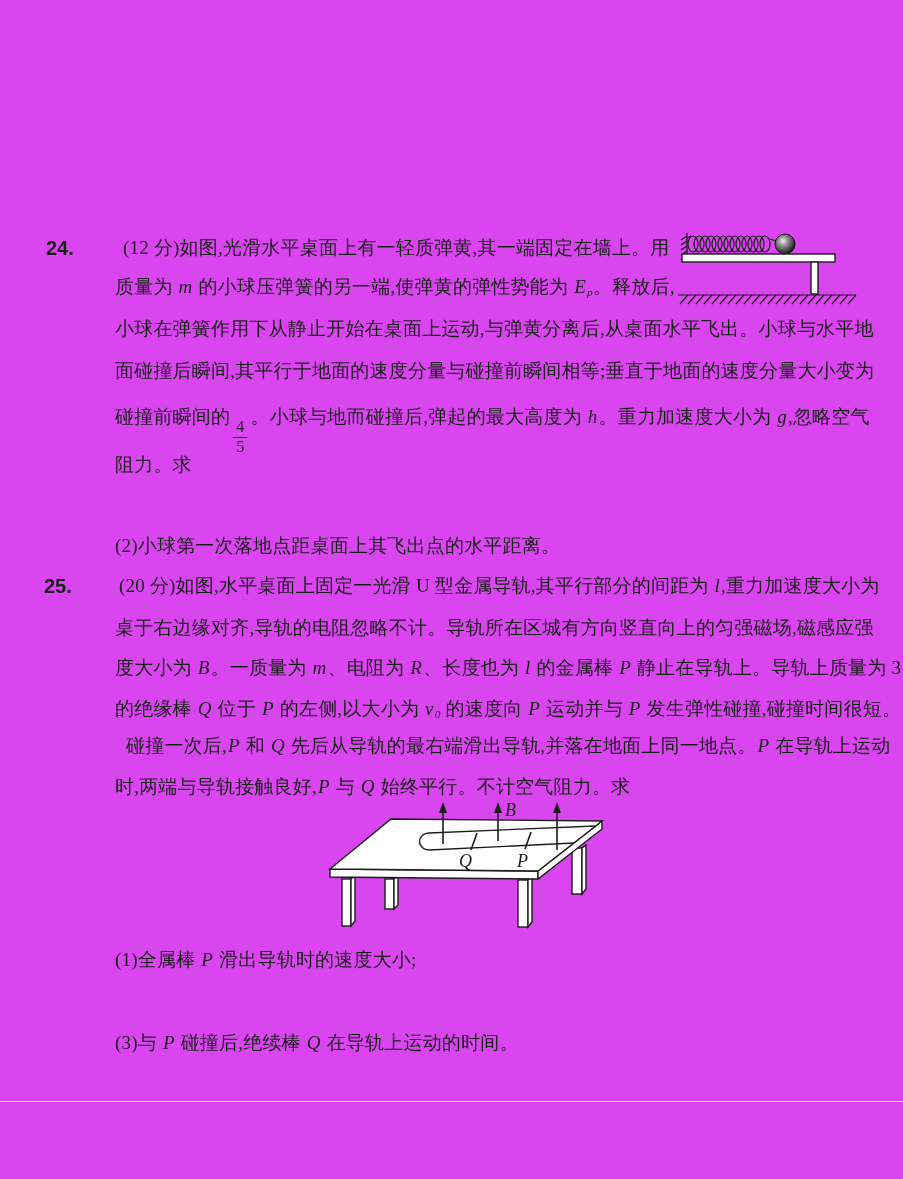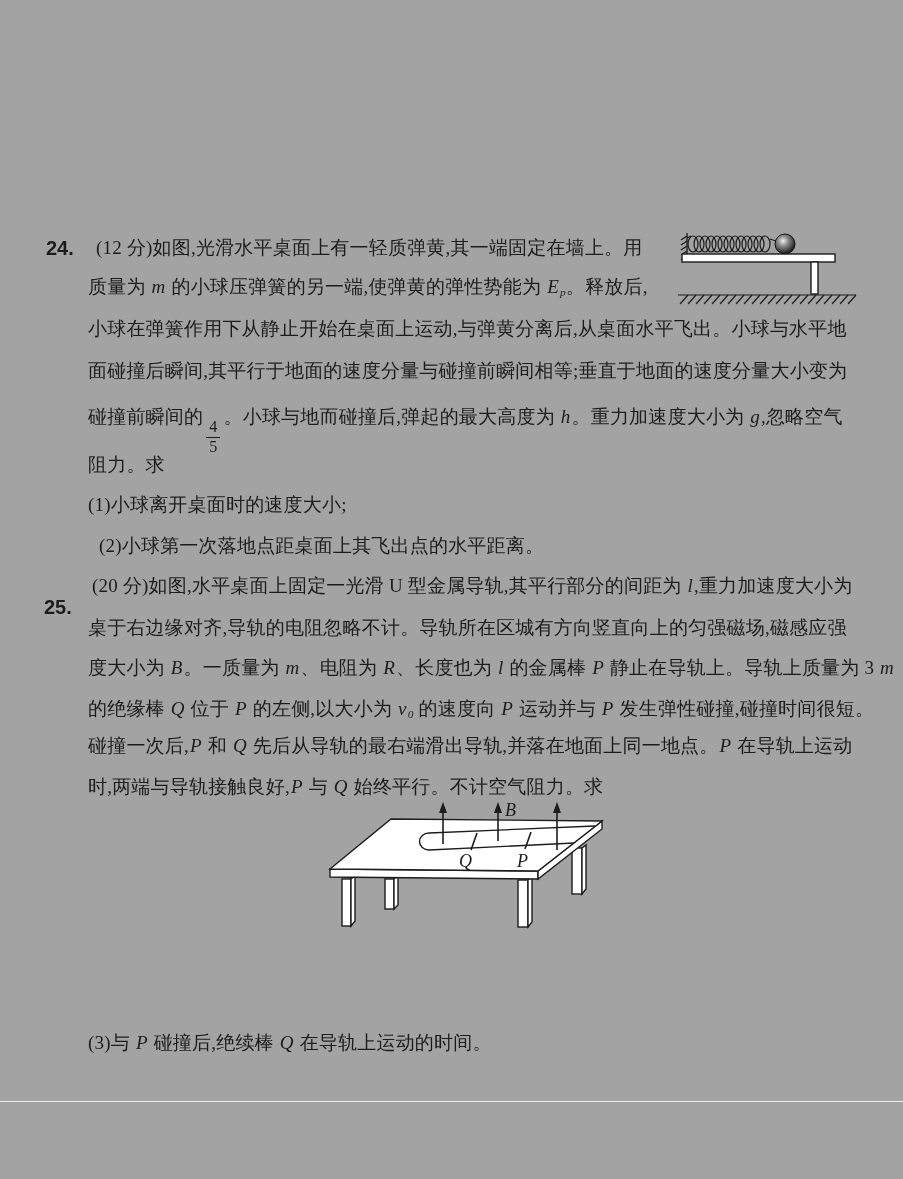--- a/index.html
+++ b/index.html
@@ -1,18 +1,18 @@
 <!DOCTYPE html>
 <html><head>
 <meta charset="utf-8">
 <style>
   html,body{margin:0;padding:0;background:#fff;}
-  .page{position:relative;width:903px;height:1179px;background:#a3a3a3;overflow:hidden;
+  .page{position:relative;width:903px;height:1179px;background:#d946ef;overflow:hidden;
         font-family:"Liberation Serif","DejaVu Serif",serif;color:#1c1c1c;}
-  .line{position:absolute;white-space:nowrap;font-size:19px;line-height:30px;letter-spacing:0.2px;}
+  .line{position:absolute;white-space:nowrap;font-size:19px;line-height:30px;letter-spacing:0.2px;margin-left:27px;}
   .q-num{position:absolute;font-family:"Liberation Sans","DejaVu Sans",sans-serif;
          font-weight:bold;font-size:20px;line-height:30px;}
   .seg-t{font-style:normal;}
   .seg-v{font-style:italic;padding:0 1px;}
   .seg-sub{font-style:italic;font-size:0.6em;vertical-align:-0.28em;}
   .frac{display:inline-flex;flex-direction:column;align-items:center;vertical-align:-0.55em;
         line-height:1.05;font-size:0.85em;margin:0 3px;}
   .frac .fn{border-bottom:1.5px solid #1c1c1c;padding:0 3px 1px;}
   .frac .fd{padding-top:1px;}
   figure{margin:0;padding:0;position:absolute;}
@@ -27,22 +27,21 @@
   <div class="q-num" style="left:46px;top:233px;">24.</div>
   <div class="line" style="left:96px;top:233px;"><span class="seg-t">(12 分)如图,光滑水平桌面上有一轻质弹黄,其一端固定在墙上。用</span></div>
   <div class="line" style="left:88px;top:314px;"><span class="seg-t">小球在弹簧作用下从静止开始在桌面上运动,与弹黄分离后,从桌面水平飞出。小球与水平地</span></div>
   <div class="line" style="left:88px;top:272px;"><span class="seg-t">质量为 </span><span class="seg-v">m</span><span class="seg-t"> 的小球压弹簧的另一端,使弹黄的弹性势能为 </span><span class="seg-v">E</span><span class="seg-sub">p</span><span class="seg-t">。释放后,</span></div>
   <div class="line" style="left:88px;top:356px;"><span class="seg-t">面碰撞后瞬间,其平行于地面的速度分量与碰撞前瞬间相等;垂直于地面的速度分量大小变为</span></div>
   <div class="line" style="left:88px;top:402px;"><span class="seg-t">碰撞前瞬间的</span><span class="frac">
         <span class="fn">4</span>
         <span class="fd">5</span>
       </span><span class="seg-t">。小球与地而碰撞后,弹起的最大高度为 </span><span class="seg-v">h</span><span class="seg-t">。重力加速度大小为 </span><span class="seg-v">g</span><span class="seg-t">,忽略空气</span></div>
   <div class="line" style="left:88px;top:450px;"><span class="seg-t">阻力。求</span></div>
-  <div class="line" style="left:88px;top:490px;"><span class="seg-t">(1)小球离开桌面时的速度大小;</span></div>
-  <div class="line" style="left:99px;top:531px;"><span class="seg-t">(2)小球第一次落地点距桌面上其飞出点的水平距离。</span></div>
+  <div class="line" style="left:88px;top:531px;"><span class="seg-t">(2)小球第一次落地点距桌面上其飞出点的水平距离。</span></div>
 
   <figure style="left:678px;top:228px;width:197px;height:82px;">
     <svg width="197" height="82" viewBox="0 0 197 82">
       <defs>
         <radialGradient id="ballGrad" cx="40%" cy="35%" r="70%">
           <stop offset="0%" stop-color="#f0f0f0"></stop>
           <stop offset="35%" stop-color="#909090"></stop>
           <stop offset="100%" stop-color="#0d0d0d"></stop>
         </radialGradient>
       </defs>
@@ -76,26 +75,26 @@
         <rect x="133" y="34" width="7" height="32"></rect>
       </g>
 
       <g stroke="#1c1c1c" stroke-width="1.2" fill="none">
         <path d="M0,67 L178,67"></path>
         <path d="M2,76 L10,67 M10,76 L18,67 M18,76 L26,67 M26,76 L34,67 M34,76 L42,67 M42,76 L50,67 M50,76 L58,67 M58,76 L66,67 M66,76 L74,67 M74,76 L82,67 M82,76 L90,67 M90,76 L98,67 M98,76 L106,67 M106,76 L114,67 M114,76 L122,67 M122,76 L130,67 M130,76 L138,67 M138,76 L146,67 M146,76 L154,67 M154,76 L162,67 M162,76 L170,67 M170,76 L178,67"></path>
       </g>
     </svg>
   </figure>
 
-  <div class="q-num" style="left:44px;top:571px;margin-top:21px;">25.</div>
+  <div class="q-num" style="left:44px;top:571px;">25.</div>
   <div class="line" style="left:92px;top:571px;"><span class="seg-t">(20 分)如图,水平桌面上固定一光滑 U 型金属导轨,其平行部分的间距为 </span><span class="seg-v">l</span><span class="seg-t">,重力加速度大小为</span></div>
   <div class="line" style="left:88px;top:613px;"><span class="seg-t">桌于右边缘对齐,导轨的电阻忽略不计。导轨所在区城有方向竖直向上的匀强磁场,磁感应强</span></div>
   <div class="line" style="left:88px;top:653px;"><span class="seg-t">度大小为 </span><span class="seg-v">B</span><span class="seg-t">。一质量为 </span><span class="seg-v">m</span><span class="seg-t">、电阻为 </span><span class="seg-v">R</span><span class="seg-t">、长度也为 </span><span class="seg-v">l</span><span class="seg-t"> 的金属棒 </span><span class="seg-v">P</span><span class="seg-t"> 静止在导轨上。导轨上质量为 3 </span><span class="seg-v">m</span></div>
   <div class="line" style="left:88px;top:694px;"><span class="seg-t">的绝缘棒 </span><span class="seg-v">Q</span><span class="seg-t"> 位于 </span><span class="seg-v">P</span><span class="seg-t"> 的左侧,以大小为 </span><span class="seg-v">v</span><span class="seg-sub">0</span><span class="seg-t"> 的速度向 </span><span class="seg-v">P</span><span class="seg-t"> 运动并与 </span><span class="seg-v">P</span><span class="seg-t"> 发生弹性碰撞,碰撞时间很短。</span></div>
-  <div class="line" style="left:88px;top:731px;"><span class="seg-t">碰撞一次后,</span><span class="seg-v">P</span><span class="seg-t"> 和 </span><span class="seg-v">Q</span><span class="seg-t"> 先后从导轨的最右端滑出导轨,并落在地面上同一地点。</span><span class="seg-v">P</span><span class="seg-t"> 在导轨上运动</span></div>
+  <div class="line" style="left:99px;top:731px;"><span class="seg-t">碰撞一次后,</span><span class="seg-v">P</span><span class="seg-t"> 和 </span><span class="seg-v">Q</span><span class="seg-t"> 先后从导轨的最右端滑出导轨,并落在地面上同一地点。</span><span class="seg-v">P</span><span class="seg-t"> 在导轨上运动</span></div>
   <div class="line" style="left:88px;top:772px;"><span class="seg-t">时,两端与导轨接触良好,</span><span class="seg-v">P</span><span class="seg-t"> 与 </span><span class="seg-v">Q</span><span class="seg-t"> 始终平行。不计空气阻力。求</span></div>
 
   <figure style="left:323px;top:798px;width:288px;height:136px;">
     <svg width="288" height="136" viewBox="0 0 288 136">
       <g stroke="#1c1c1c" stroke-width="1.4" fill="#ffffff" stroke-linejoin="miter">
 
         <g>
           <rect x="19" y="81" width="9" height="47"></rect>
           <path d="M28,81 L32,78 L32,123 L28,128 Z"></path>
           <rect x="62" y="81" width="9" height="30"></rect>
@@ -130,16 +129,17 @@
         <path d="M234,52 L234,13"></path>
           <path d="M234,4 L230,15 L238,15 Z" stroke="none"></path>
       </g>
 
       <text x="182" y="18" font-size="18" font-style="italic" font-family="Liberation Serif, DejaVu Serif, serif" fill="#1c1c1c">B</text>
       <text x="136" y="69" font-size="18" font-style="italic" font-family="Liberation Serif, DejaVu Serif, serif" fill="#1c1c1c">Q</text>
       <text x="194" y="69" font-size="18" font-style="italic" font-family="Liberation Serif, DejaVu Serif, serif" fill="#1c1c1c">P</text>
     </svg>
   </figure>
 
+  <div class="line" style="left:88px;top:945px;"><span class="seg-t">(1)全属棒 </span><span class="seg-v">P</span><span class="seg-t"> 滑出导轨时的速度大小;</span></div>
   <div class="line" style="left:88px;top:1028px;"><span class="seg-t">(3)与 </span><span class="seg-v">P</span><span class="seg-t"> 碰撞后,绝续棒 </span><span class="seg-v">Q</span><span class="seg-t"> 在导轨上运动的时间。</span></div>
 
   <div class="hairline"></div>
 </div>
 
 </body></html>

